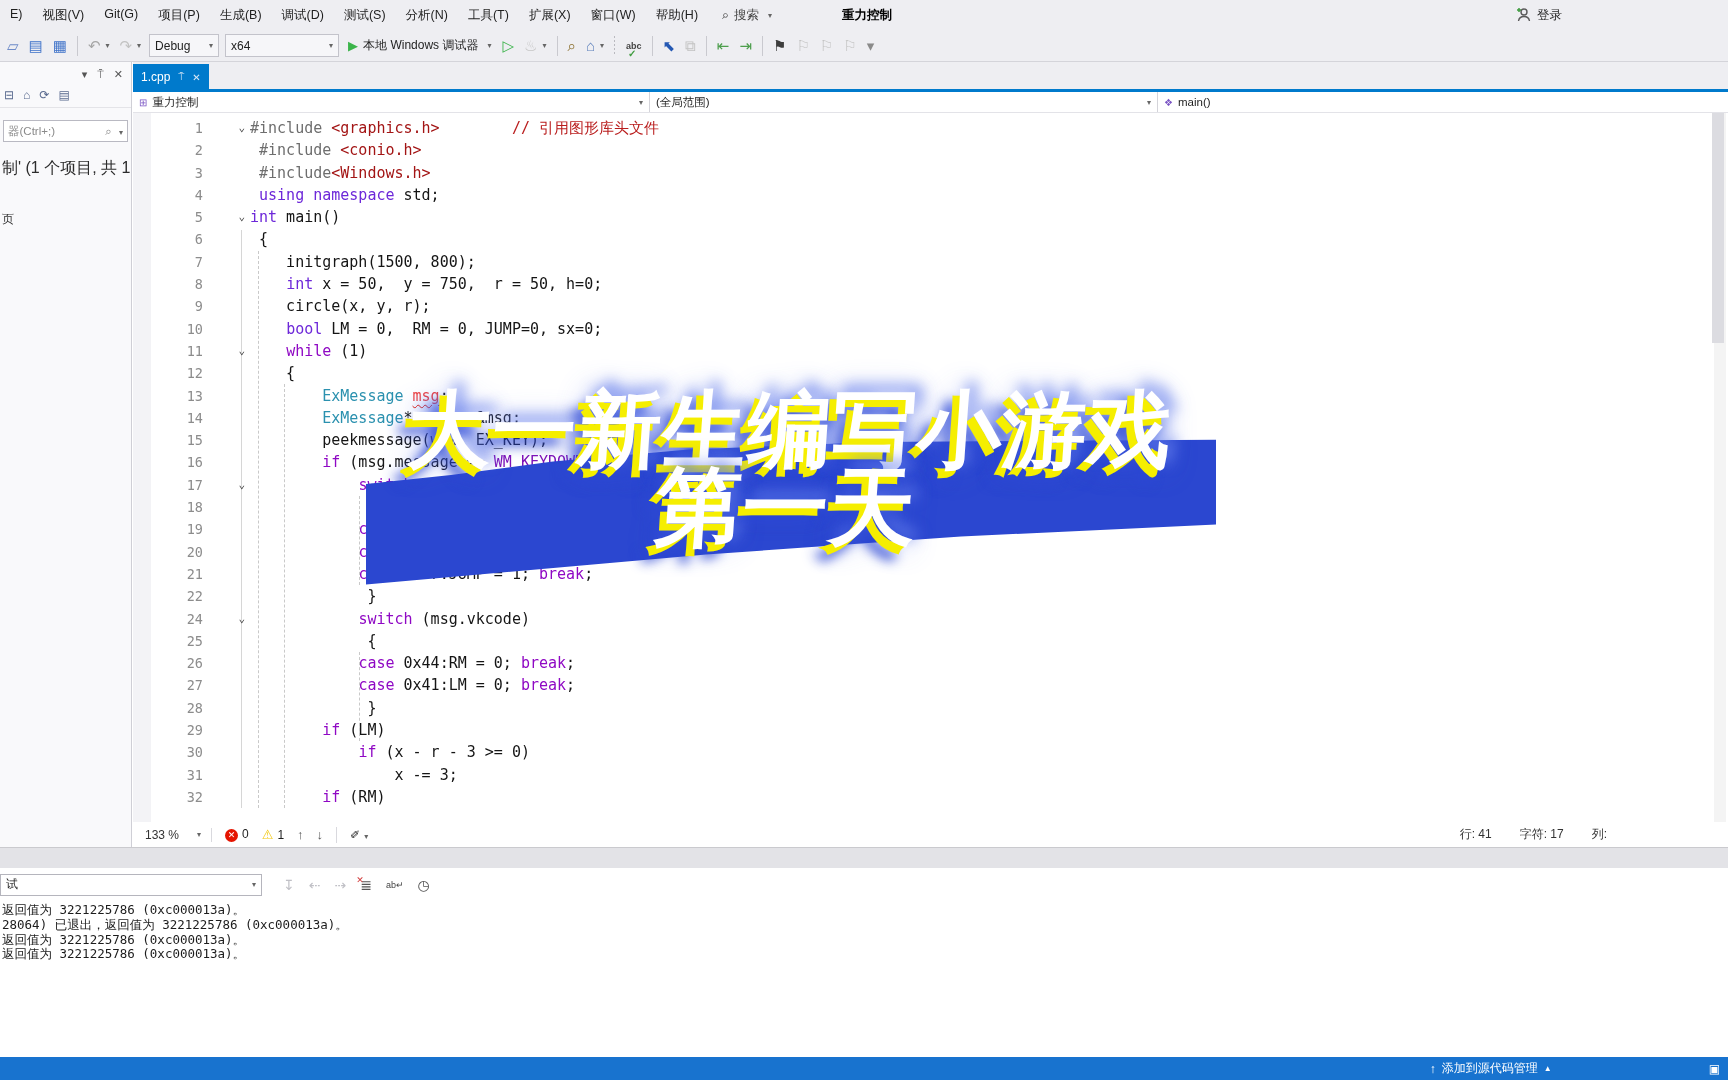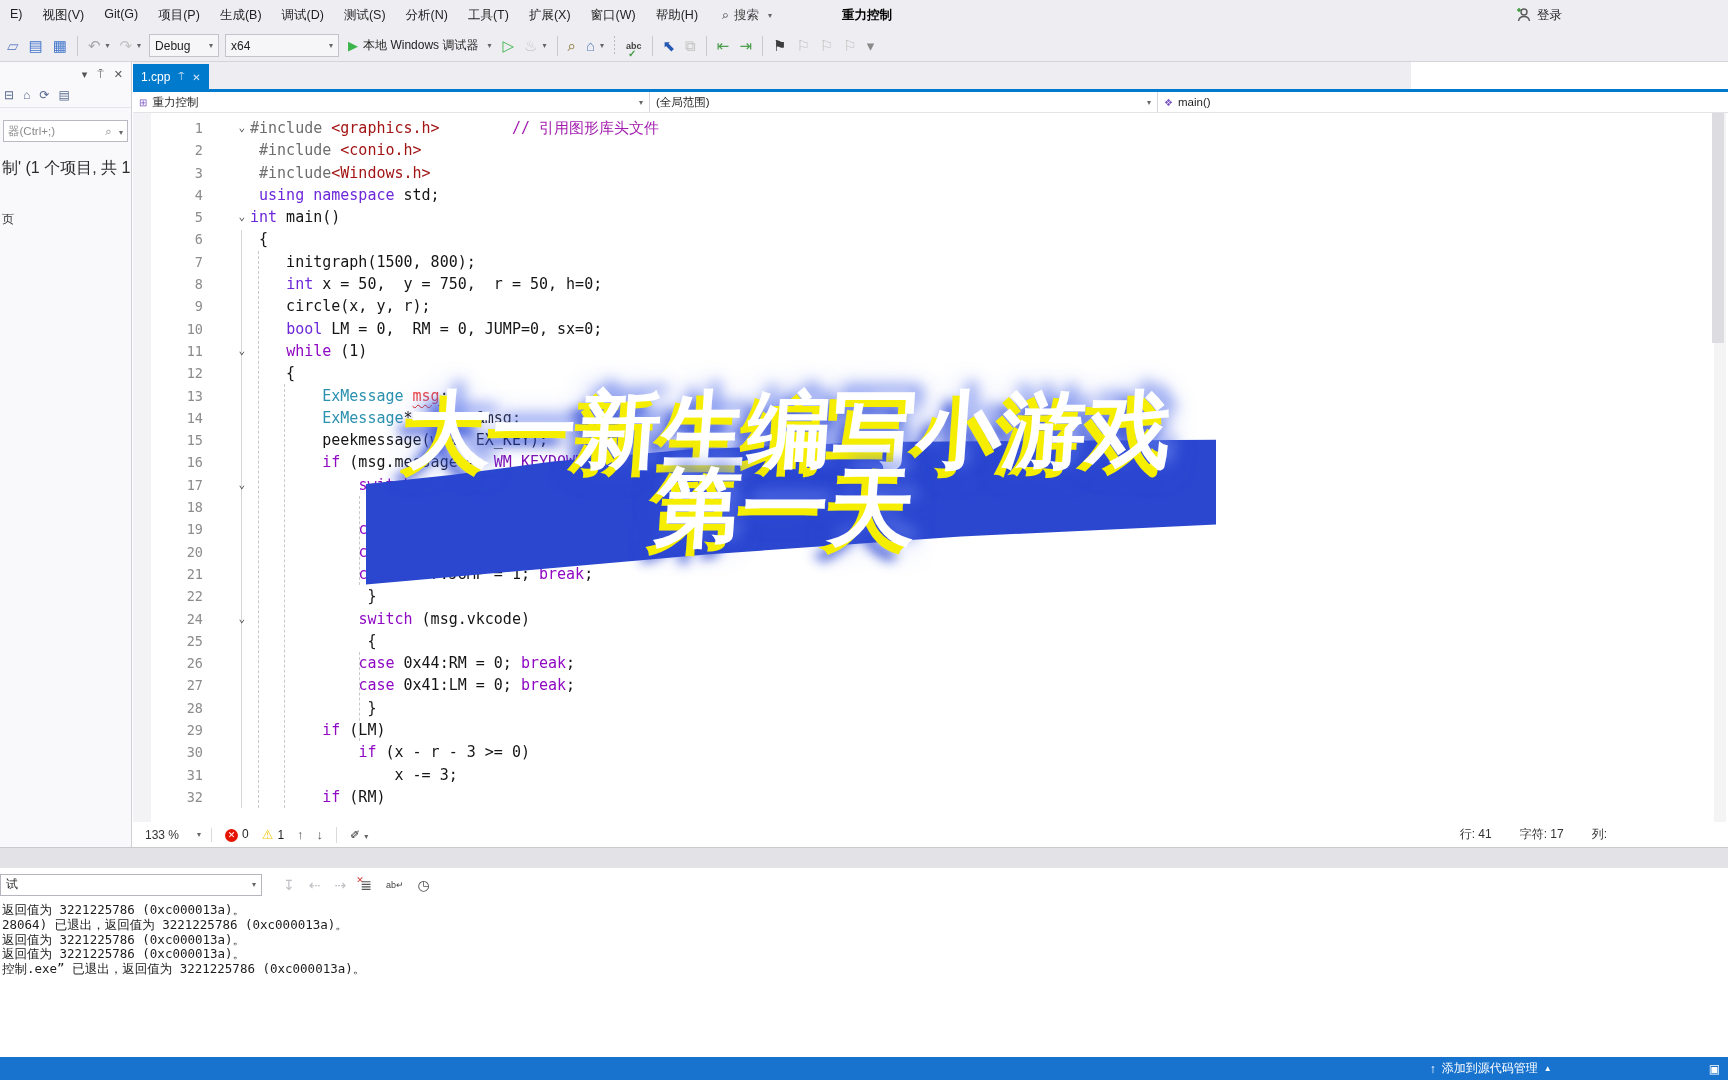--- a/index.html
+++ b/index.html
@@ -28,36 +28,36 @@
   .abc i{font-style:normal;color:#3f9c3f;position:absolute;left:7px;top:9px;font-size:10px;}
   
   #leftpane{left:0;top:62px;width:132px;height:785px;background:#f9f9fb;border-right:1px solid #cfcfd6;box-sizing:border-box;}
   #lp-head{display:flex;justify-content:flex-end;gap:10px;padding:6px 8px 2px 0;color:#555;font-size:11px;}
   #lp-tools{display:flex;gap:9px;padding:5px 4px;color:#5a6b90;font-size:12px;border-bottom:1px solid #e4e4e8;}
   #lp-search{margin:12px 3px;background:#fff;border:1px solid #b9b9c2;height:20px;display:flex;align-items:center;
              justify-content:space-between;padding:0 4px;font-size:11.5px;color:#8a8a8a;}
   #lp-summary{padding:4px 2px;font-size:16px;color:#2c2c2c;white-space:nowrap;}
   #lp-node{padding:28px 2px;font-size:12px;color:#333;}
   
-  #tabband{left:133px;top:62px;width:1278px;height:28px;background:#eeeef2;display:flex;align-items:flex-end;}
+  #tabband{left:133px;top:62px;width:1595px;height:28px;background:#eeeef2;display:flex;align-items:flex-end;}
   #tab1{background:#007acc;color:#fff;height:26px;display:flex;align-items:center;gap:8px;padding:0 8px;font-size:12px;}
   #tabline{left:133px;top:89px;width:1595px;height:3px;background:#007acc;}
   .tab-ico{font-size:10px;color:#dce9f7;}
   
   #navbar{left:133px;top:92px;width:1595px;height:21px;display:flex;background:#fff;border-bottom:1px solid #e3e3e8;box-sizing:border-box;font-size:11.5px;}
   .nav-sec{border-right:1px solid #d4d4da;display:flex;align-items:center;justify-content:space-between;padding:0 6px;box-sizing:border-box;color:#1e1e1e;}
   .nav-ico{font-size:10px;margin-right:5px;color:#7b56c4;}
   
   #editor{left:133px;top:113px;width:1595px;height:709px;background:#fff;overflow:hidden;}
   #lnstrip{position:absolute;left:0;top:0;width:18px;height:709px;background:#f3f3f6;}
   #code{position:absolute;left:0;top:4px;width:100%;}
   .cl{display:flex;height:22.3px;line-height:22.3px;white-space:pre;font-family:"DejaVu Sans Mono",monospace;font-size:15px;}
   .ln{width:82px;box-sizing:border-box;text-align:right;padding-right:12px;color:#8c8c8c;font-size:13.5px;flex:0 0 auto;}
   .fold{width:35px;box-sizing:border-box;flex:0 0 auto;color:#3c3c3c;font-size:11px;text-align:right;padding-right:5px;}
-  .tk.pp{color:#6e6e6e}.tk.hdr{color:#a31515}.tk.cmt{color:#a21caf}.tk.kw{color:#6d28d9}
+  .tk.pp{color:#6e6e6e}.tk.hdr{color:#a31515}.tk.cmt{color:#b91c1c}.tk.kw{color:#6d28d9}
   .tk.ctl{color:#8f08c4}.tk.mac{color:#8012b8}.tk.ty{color:#2b91af}.tk.pl{color:#151515}
   .tk.sq{color:#ef4444;text-decoration:underline wavy #e51400 1px;text-underline-offset:3px;}
   .guide{position:absolute;width:0;border-left:1px dashed #c9c9c9;}
   #structline{position:absolute;left:108px;top:117px;height:578px;width:0;border-left:1px solid #d6d6d6;}
   #vscroll{position:absolute;right:2px;top:0;width:12px;height:709px;background:#f4f4f4;}
   #vthumb{position:absolute;right:2px;top:0;width:12px;height:230px;background:#dcdce1;}
   
   #edstatus{left:133px;top:822px;width:1476px;height:25px;background:#fff;display:flex;align-items:center;
             justify-content:space-between;font-size:12px;box-sizing:border-box;padding:0 0 0 12px;overflow:hidden;}
   #edstatus .lft{display:flex;align-items:center;gap:13px;}
@@ -327,21 +327,21 @@
   </div>
   <span id="out-icons" style="display:flex;align-items:center;margin-left:14px;">
       <span class="ot-icon">↧</span>
       <span class="ot-icon">⇠</span>
       <span class="ot-icon">⇢</span>
       <span class="ot-icon ot-on">≣<span class="ot-x">✕</span></span>
       <span class="ot-icon ot-on ot-ab">ab↵</span>
       <span class="ot-icon ot-on">◷</span>
     </span>
 </div>
-<div id="outlines" class="abs"><div>返回值为 3221225786 (0xc000013a)。</div><div>28064) 已退出，返回值为 3221225786 (0xc000013a)。</div><div>返回值为 3221225786 (0xc000013a)。</div><div>返回值为 3221225786 (0xc000013a)。</div><div>控制.exe” 已退出，返回值为 3221225786 (0xc000013a)。</div></div>
+<div id="outlines" class="abs"><div>返回值为 3221225786 (0xc000013a)。</div><div>28064) 已退出，返回值为 3221225786 (0xc000013a)。</div><div>返回值为 3221225786 (0xc000013a)。</div><div>返回值为 3221225786 (0xc000013a)。</div></div>
 
 <div id="statusbar" class="abs">
   <span id="sb-label">
     <span>↑</span>
     <span>添加到源代码管理</span>
     <span id="sb-caret">▲</span>
   </span>
   <span>▣</span>
 </div>
 

